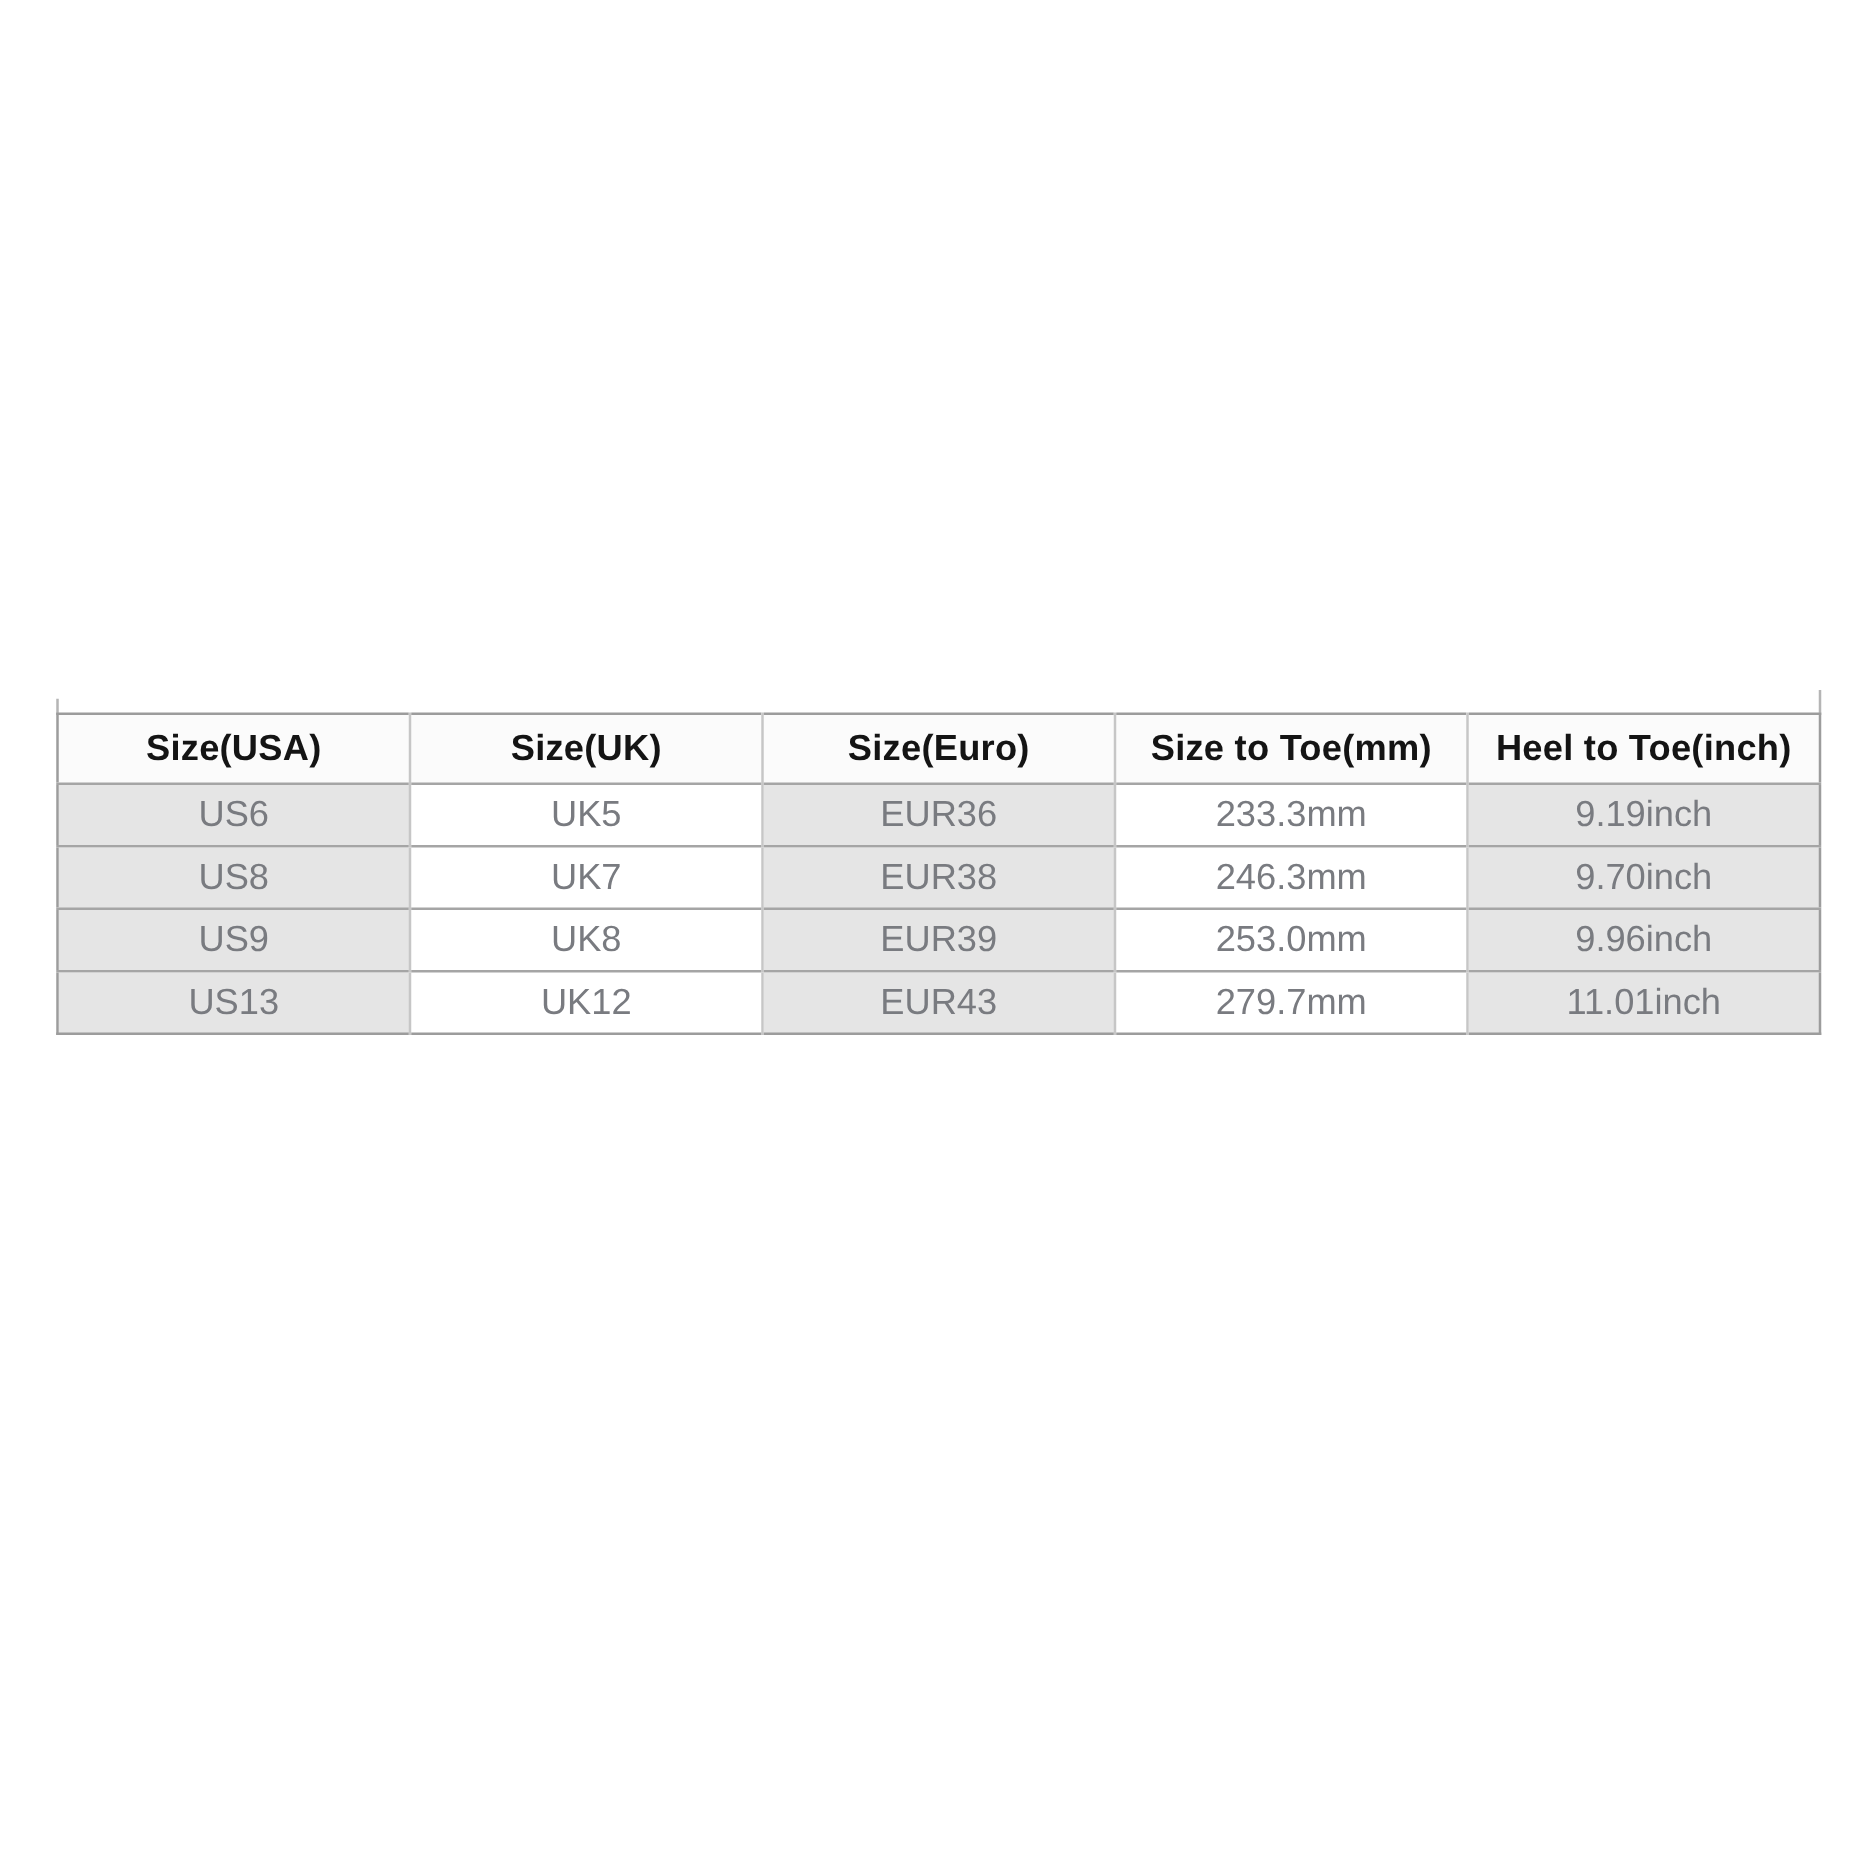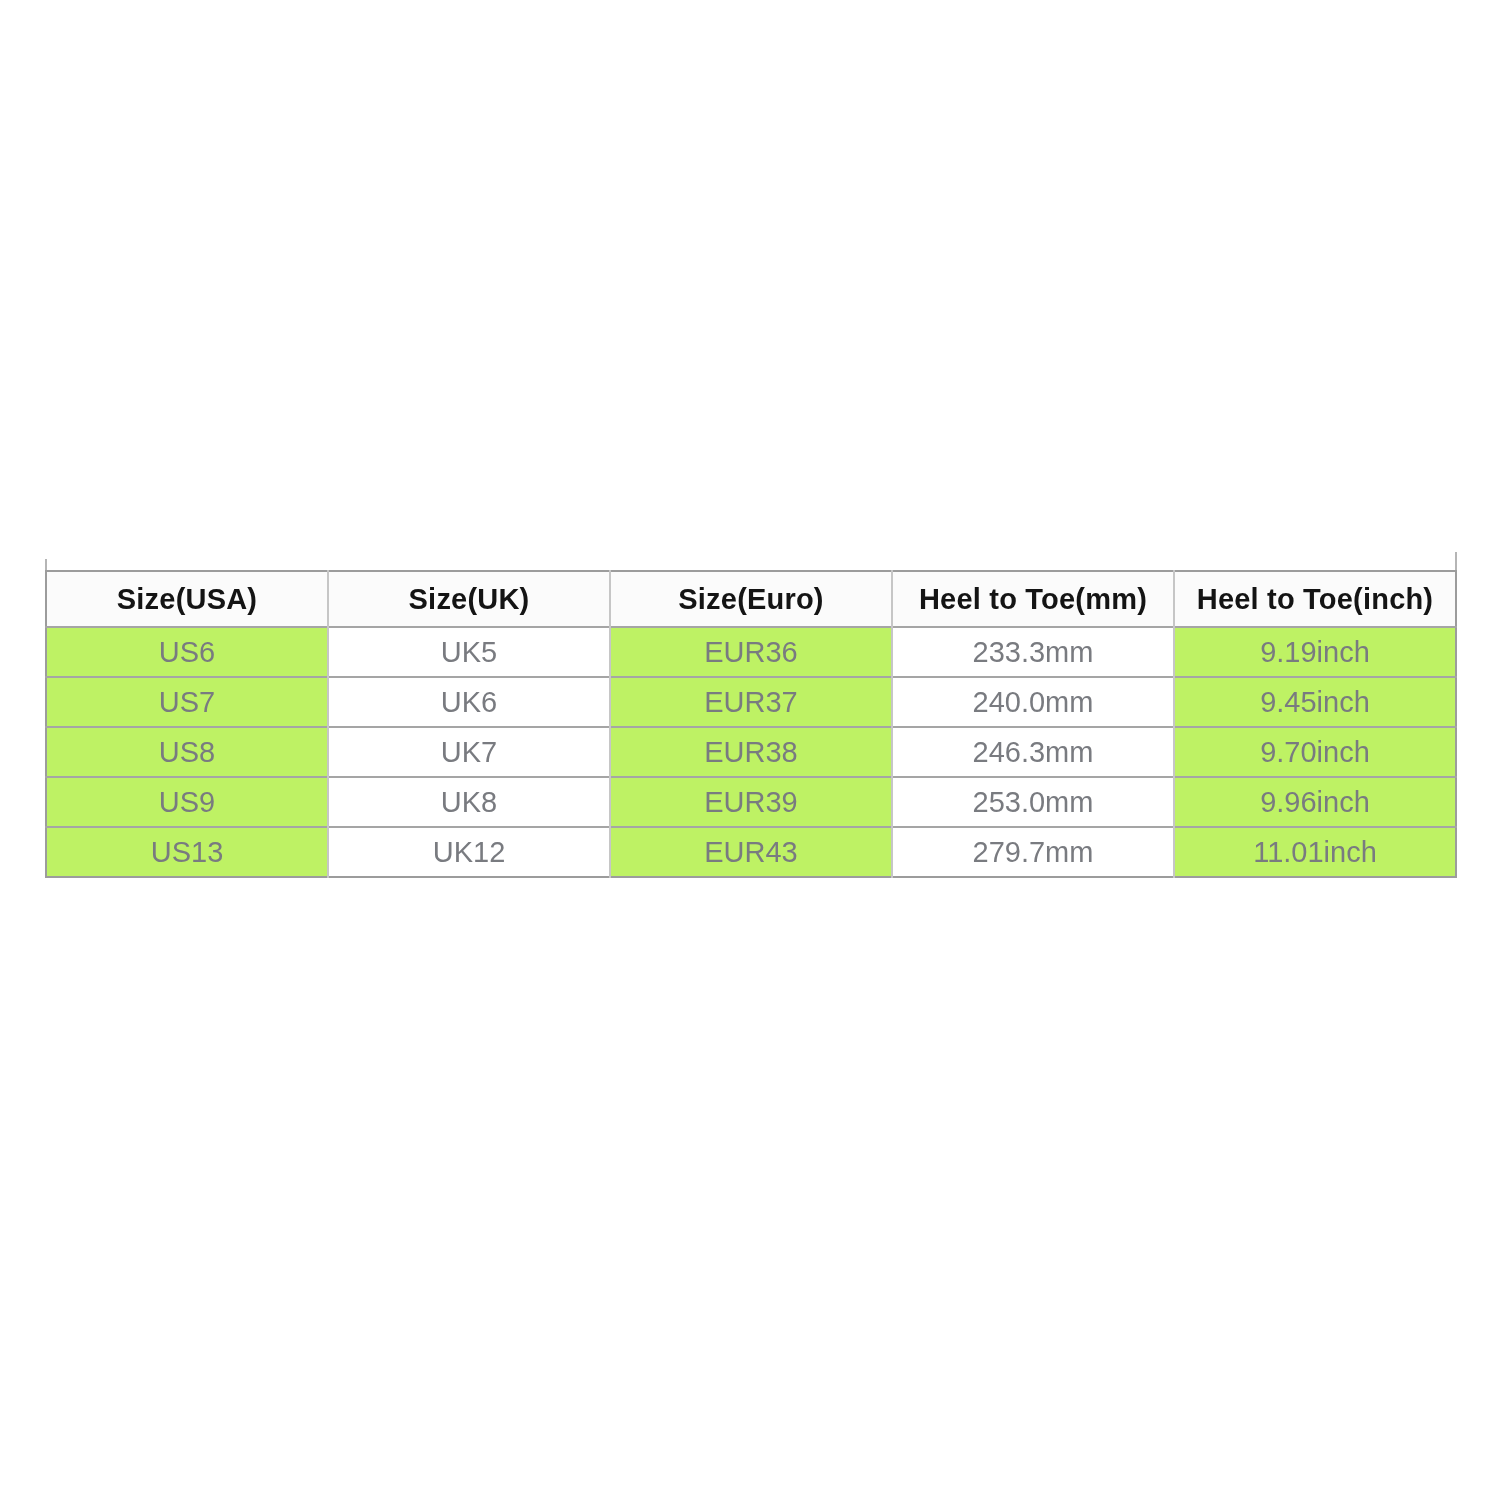--- a/index.html
+++ b/index.html
@@ -52,21 +52,21 @@
   
   table.size-table th + th,
   table.size-table td + td {
     border-left: 2px solid #c6c6c6;
   }
   
   table.size-table tbody tr td {
     border-top: 2px solid #a5a5a5;
   }
   
-  table.size-table td.col-shade { background: #bef264; }
+  table.size-table td.col-shade { background: #e5e5e5; }
   table.size-table td.col-plain { background: #ffffff; text-align: center; }
   
   .tick {
     position: absolute;
     width: 2px;
     background: #b5b5b5;
   }
   .tick-left  { left: 45px;  top: 559px; height: 11px; }
   .tick-right { left: 1455px; top: 552px; height: 18px; }
 </style>
@@ -77,38 +77,31 @@
   <div class="tick tick-left"></div>
   <div class="tick tick-right"></div>
 
   <div class="size-table-wrap">
     <table class="size-table">
       <thead>
         <tr id="header-row">
             <th>Size(USA)</th>
             <th>Size(UK)</th>
             <th>Size(Euro)</th>
-            <th>Heel to Toe(mm)</th>
+            <th>Size to Toe(mm)</th>
             <th>Heel to Toe(inch)</th>
           </tr>
       </thead>
       <tbody id="table-body">
           <tr>
             <td class="col-shade">US6</td>
             <td class="col-plain">UK5</td>
             <td class="col-shade">EUR36</td>
             <td class="col-plain">233.3mm</td>
             <td class="col-shade">9.19inch</td>
-          </tr>
-          <tr>
-            <td class="col-shade">US7</td>
-            <td class="col-plain">UK6</td>
-            <td class="col-shade">EUR37</td>
-            <td class="col-plain">240.0mm</td>
-            <td class="col-shade">9.45inch</td>
           </tr>
           <tr>
             <td class="col-shade">US8</td>
             <td class="col-plain">UK7</td>
             <td class="col-shade">EUR38</td>
             <td class="col-plain">246.3mm</td>
             <td class="col-shade">9.70inch</td>
           </tr>
           <tr>
             <td class="col-shade">US9</td>

